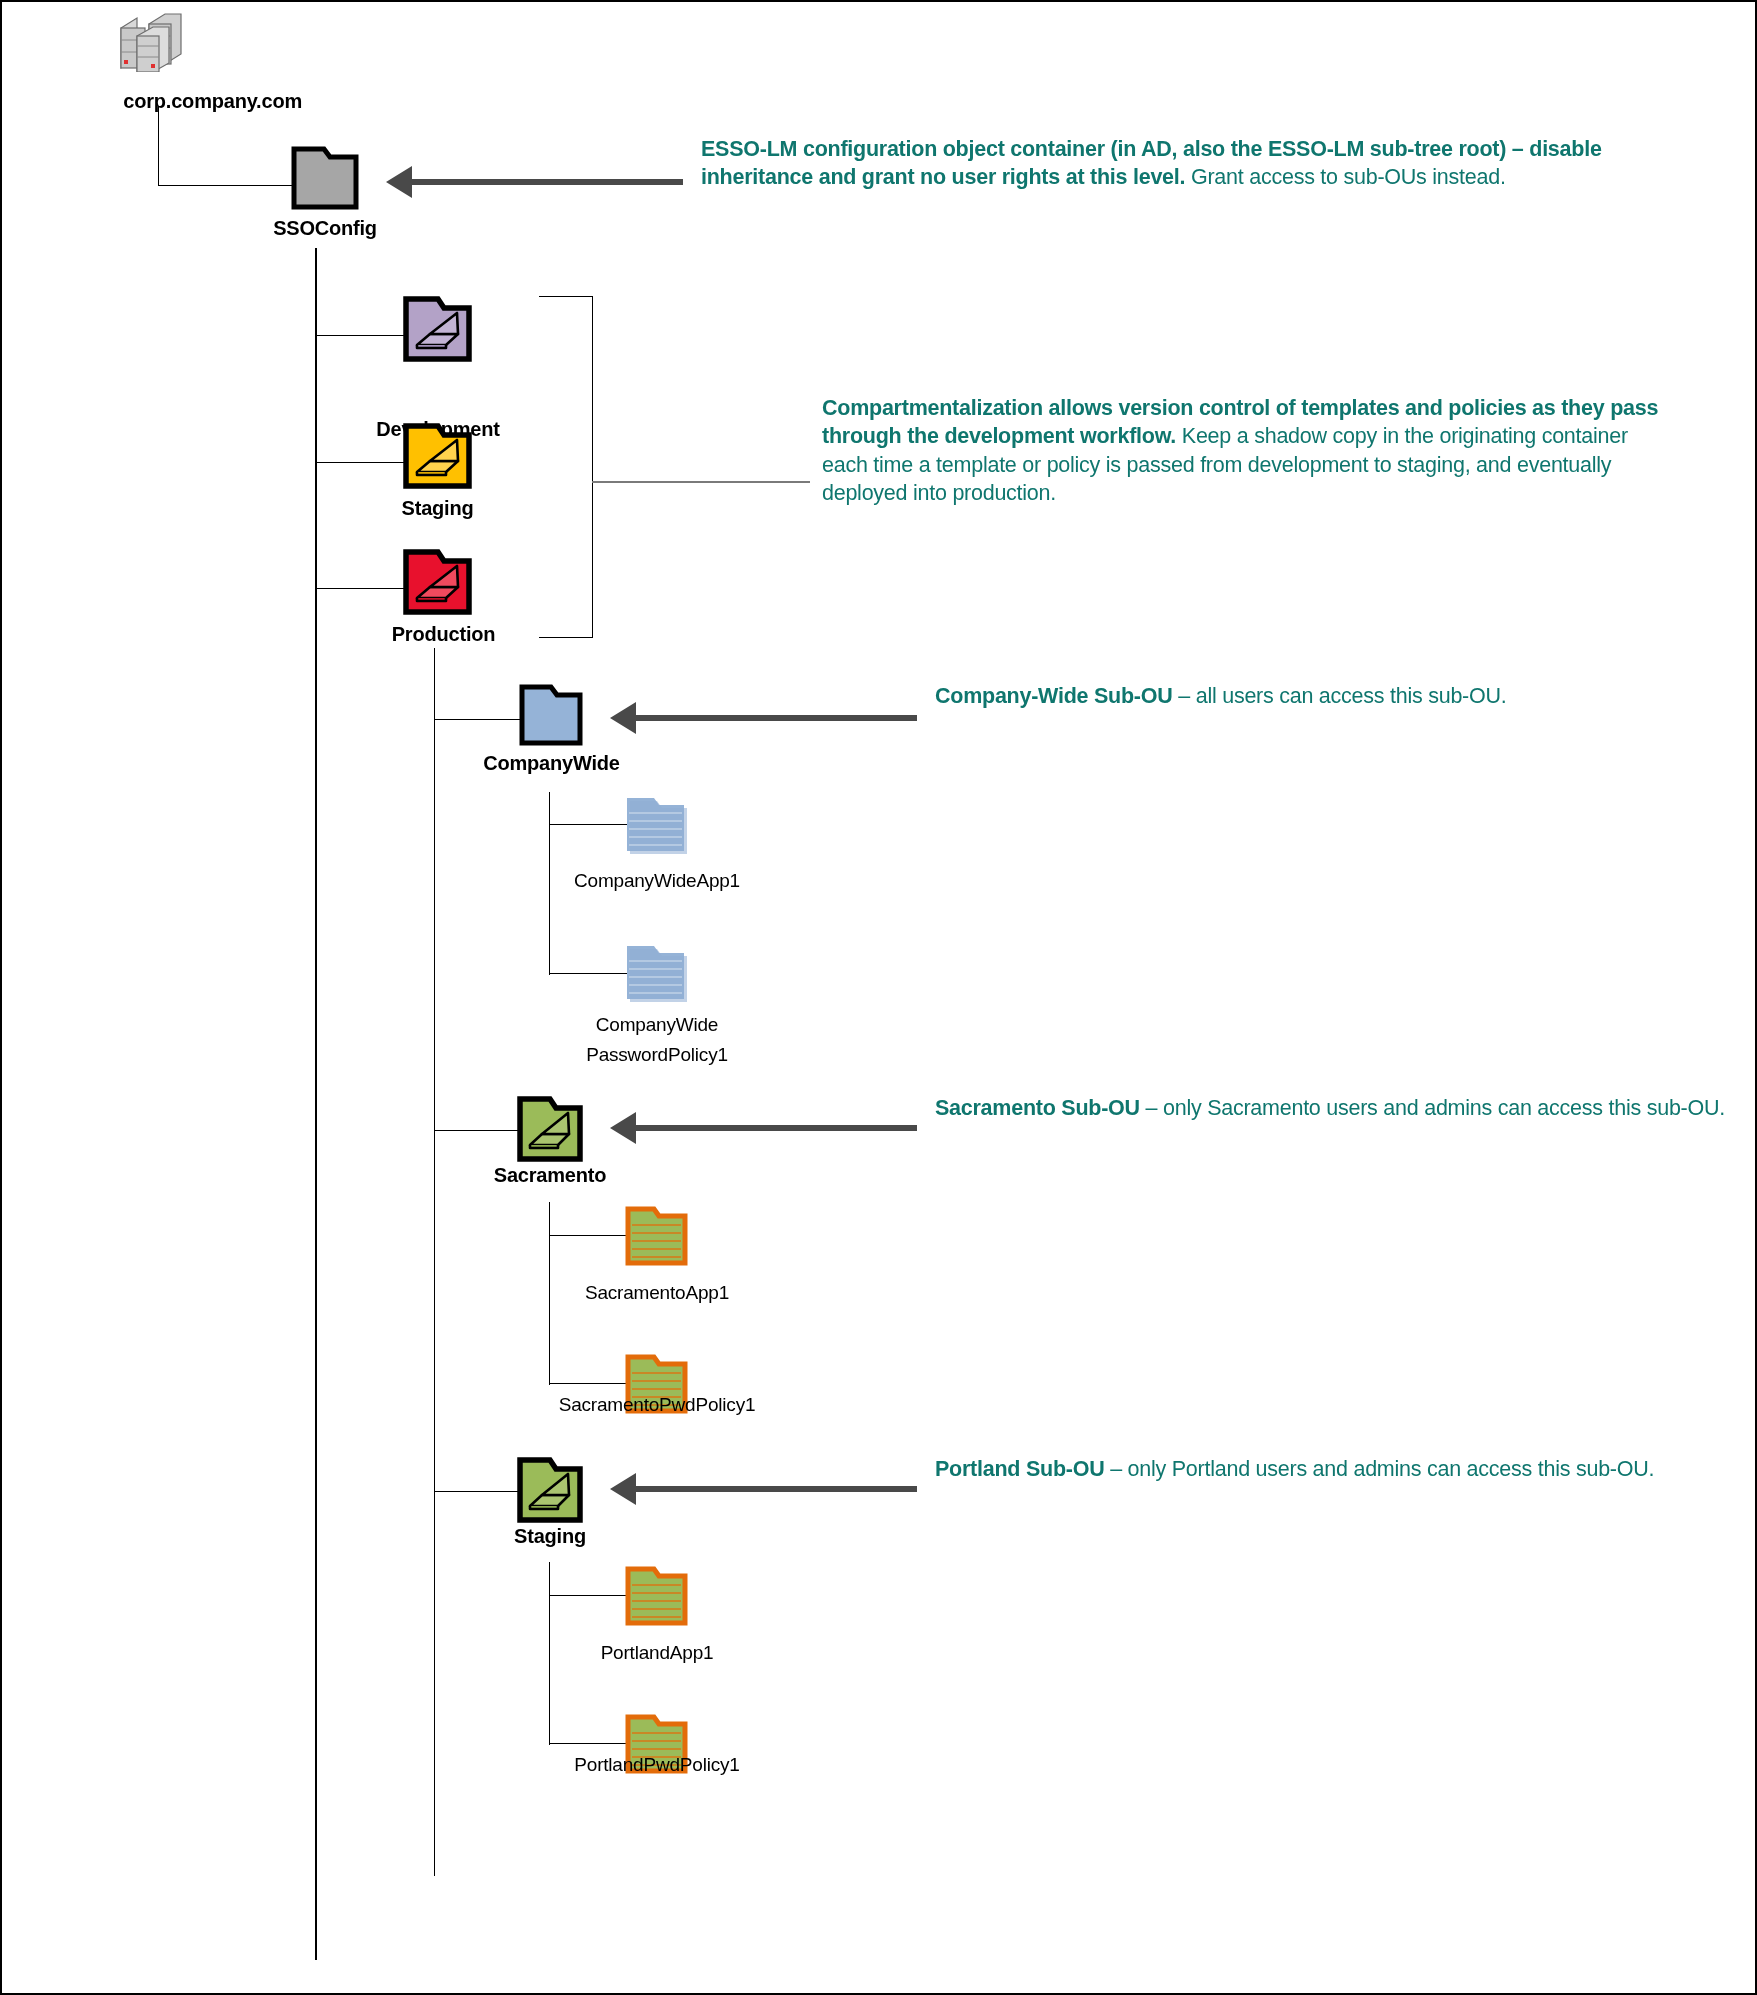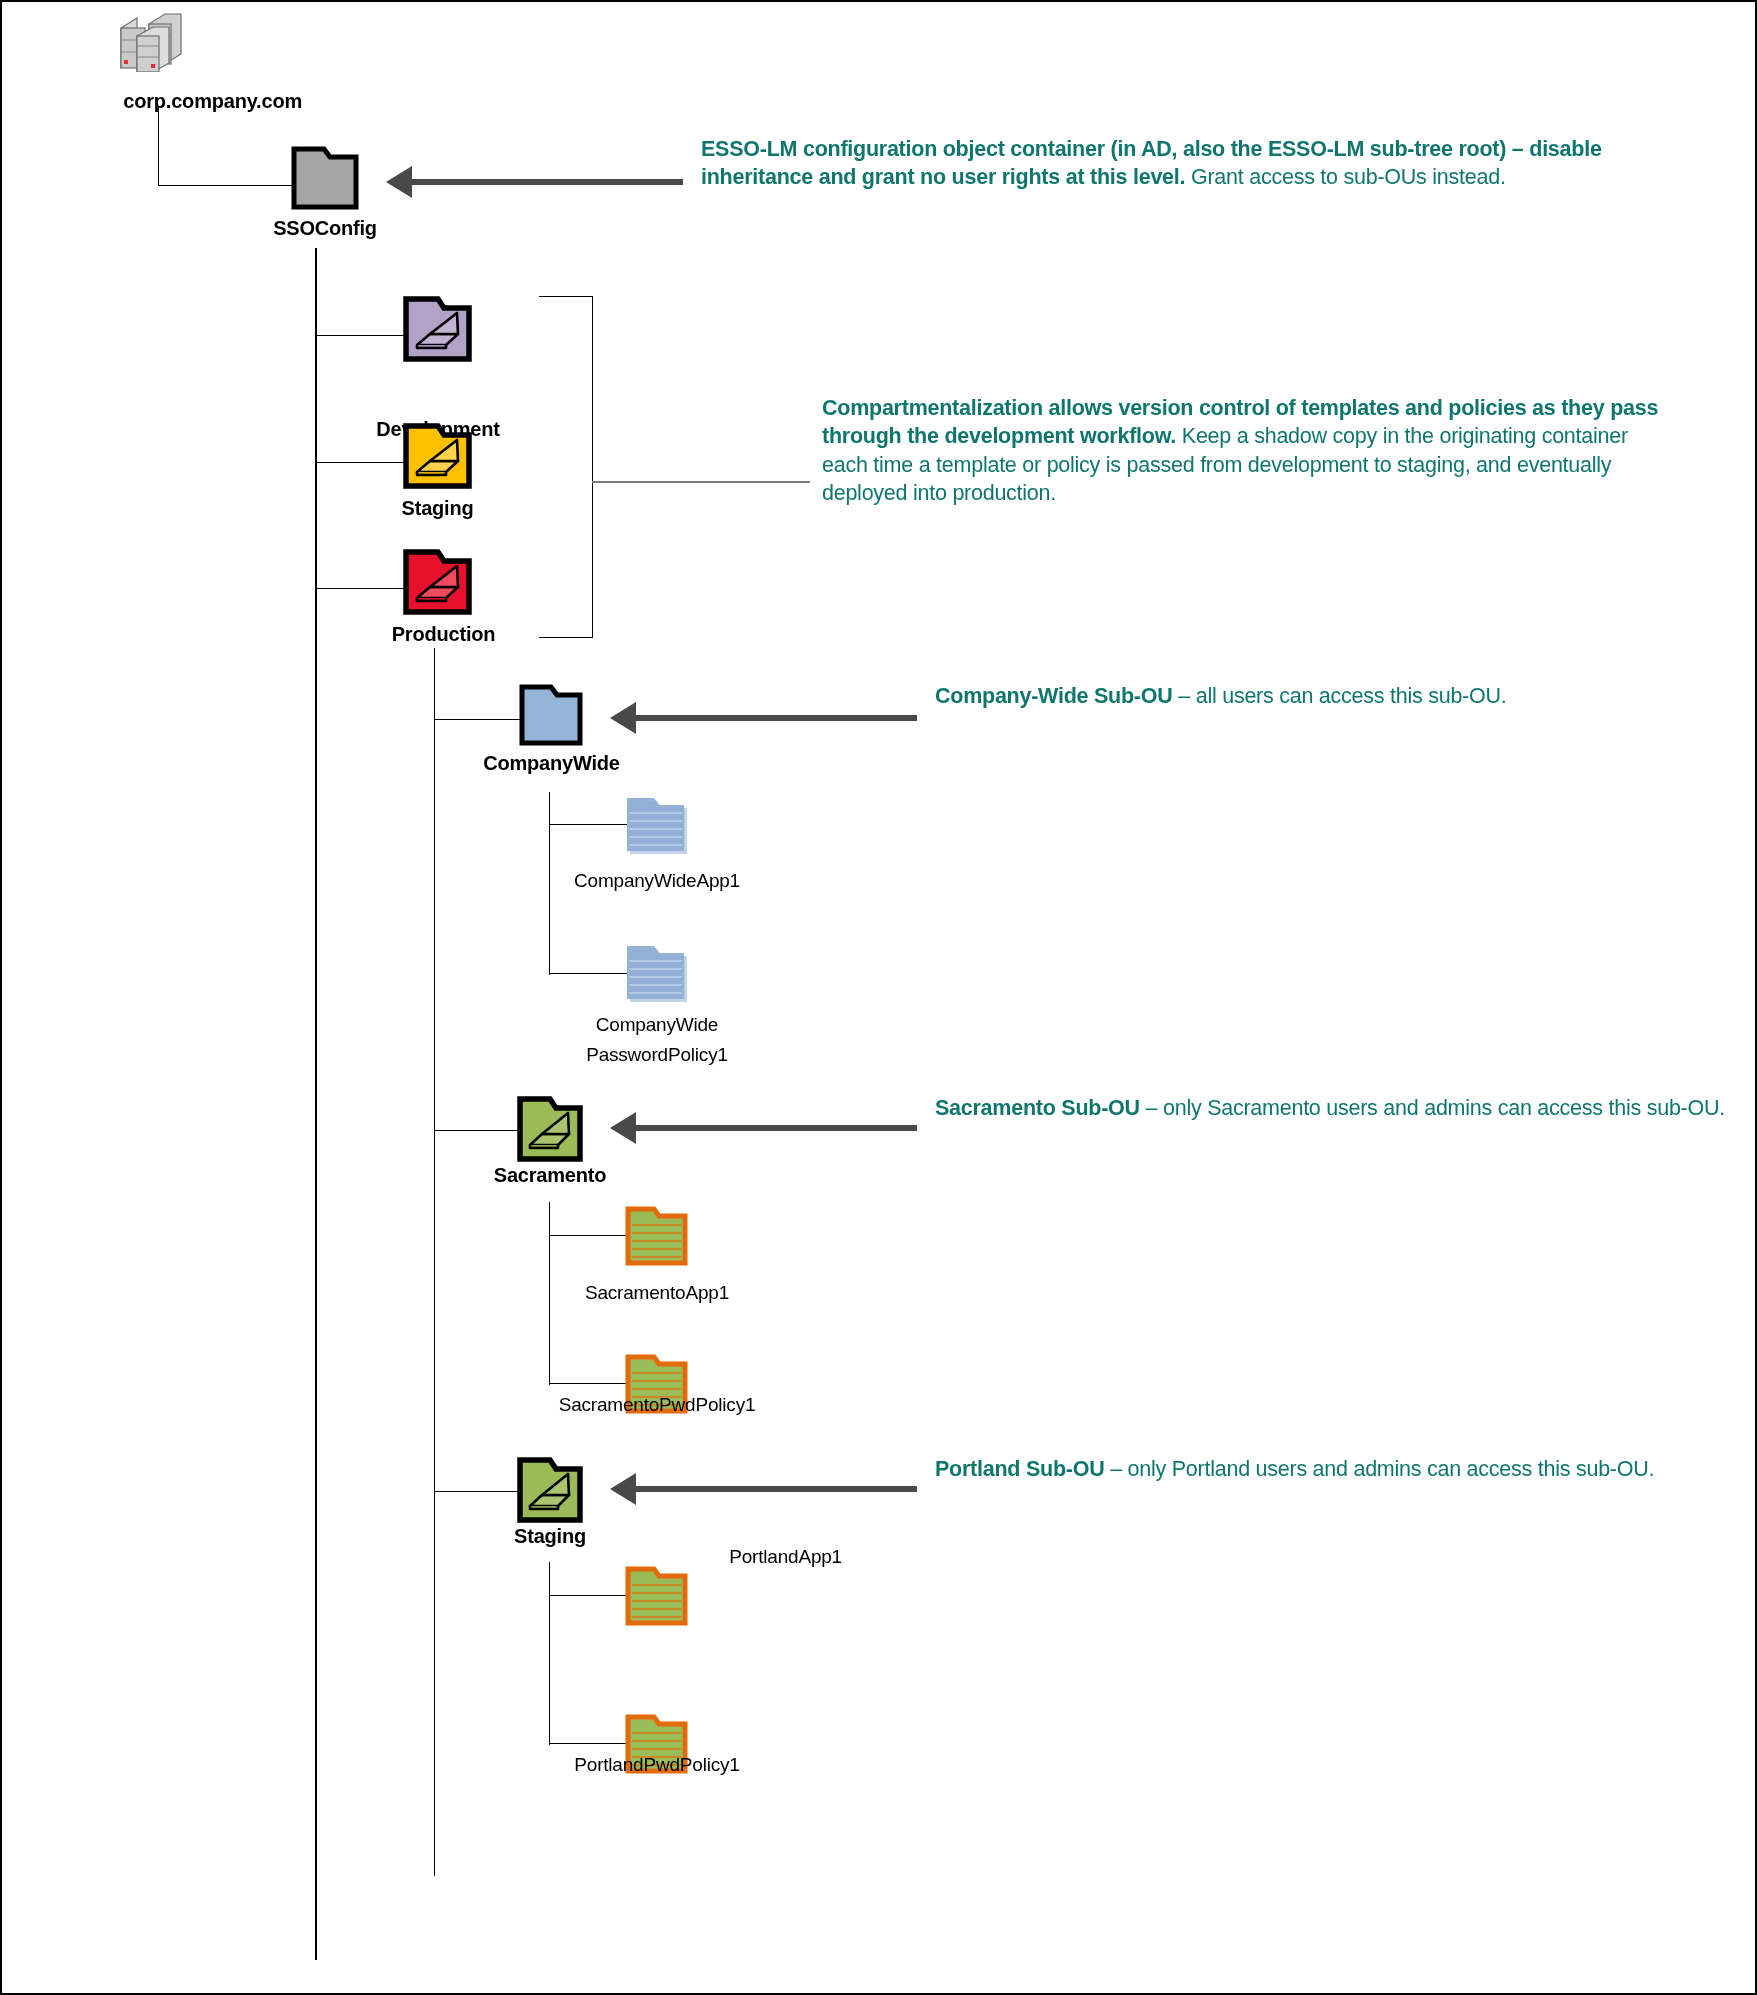--- a/index.html
+++ b/index.html
@@ -322,21 +322,21 @@
       <polygon points="4,4 30,4 35,11 61,11 61,58 4,58" fill="#9bbb59" stroke="#e36c0a" stroke-width="5" stroke-linejoin="miter"></polygon>
       <g stroke="#e36c0a" stroke-width="1.5" opacity="0.85">
         <line x1="8" y1="20" x2="57" y2="20"></line>
         <line x1="8" y1="28" x2="57" y2="28"></line>
         <line x1="8" y1="36" x2="57" y2="36"></line>
         <line x1="8" y1="44" x2="57" y2="44"></line>
         <line x1="8" y1="52" x2="57" y2="52"></line>
       </g>
     </svg>
   </div>
-  <div class="node-label label-plain" style="left:470px; top:1544px; width:370px;text-align:right;">PortlandApp1</div>
+  <div class="node-label label-plain" style="left:470px; top:1640px; width:370px;">PortlandApp1</div>
 
   <div class="hline-thin" style="left:547px; top:1741px; width:78px;"></div>
   <div class="folder" style="left:622px; top:1711px; width:66px; height:62px;">
     <svg width="66" height="62" viewBox="0 0 66 62" xmlns="http://www.w3.org/2000/svg">
       <polygon points="4,4 30,4 35,11 61,11 61,58 4,58" fill="#9bbb59" stroke="#e36c0a" stroke-width="5" stroke-linejoin="miter"></polygon>
       <g stroke="#e36c0a" stroke-width="1.5" opacity="0.85">
         <line x1="8" y1="20" x2="57" y2="20"></line>
         <line x1="8" y1="28" x2="57" y2="28"></line>
         <line x1="8" y1="36" x2="57" y2="36"></line>
         <line x1="8" y1="44" x2="57" y2="44"></line>

